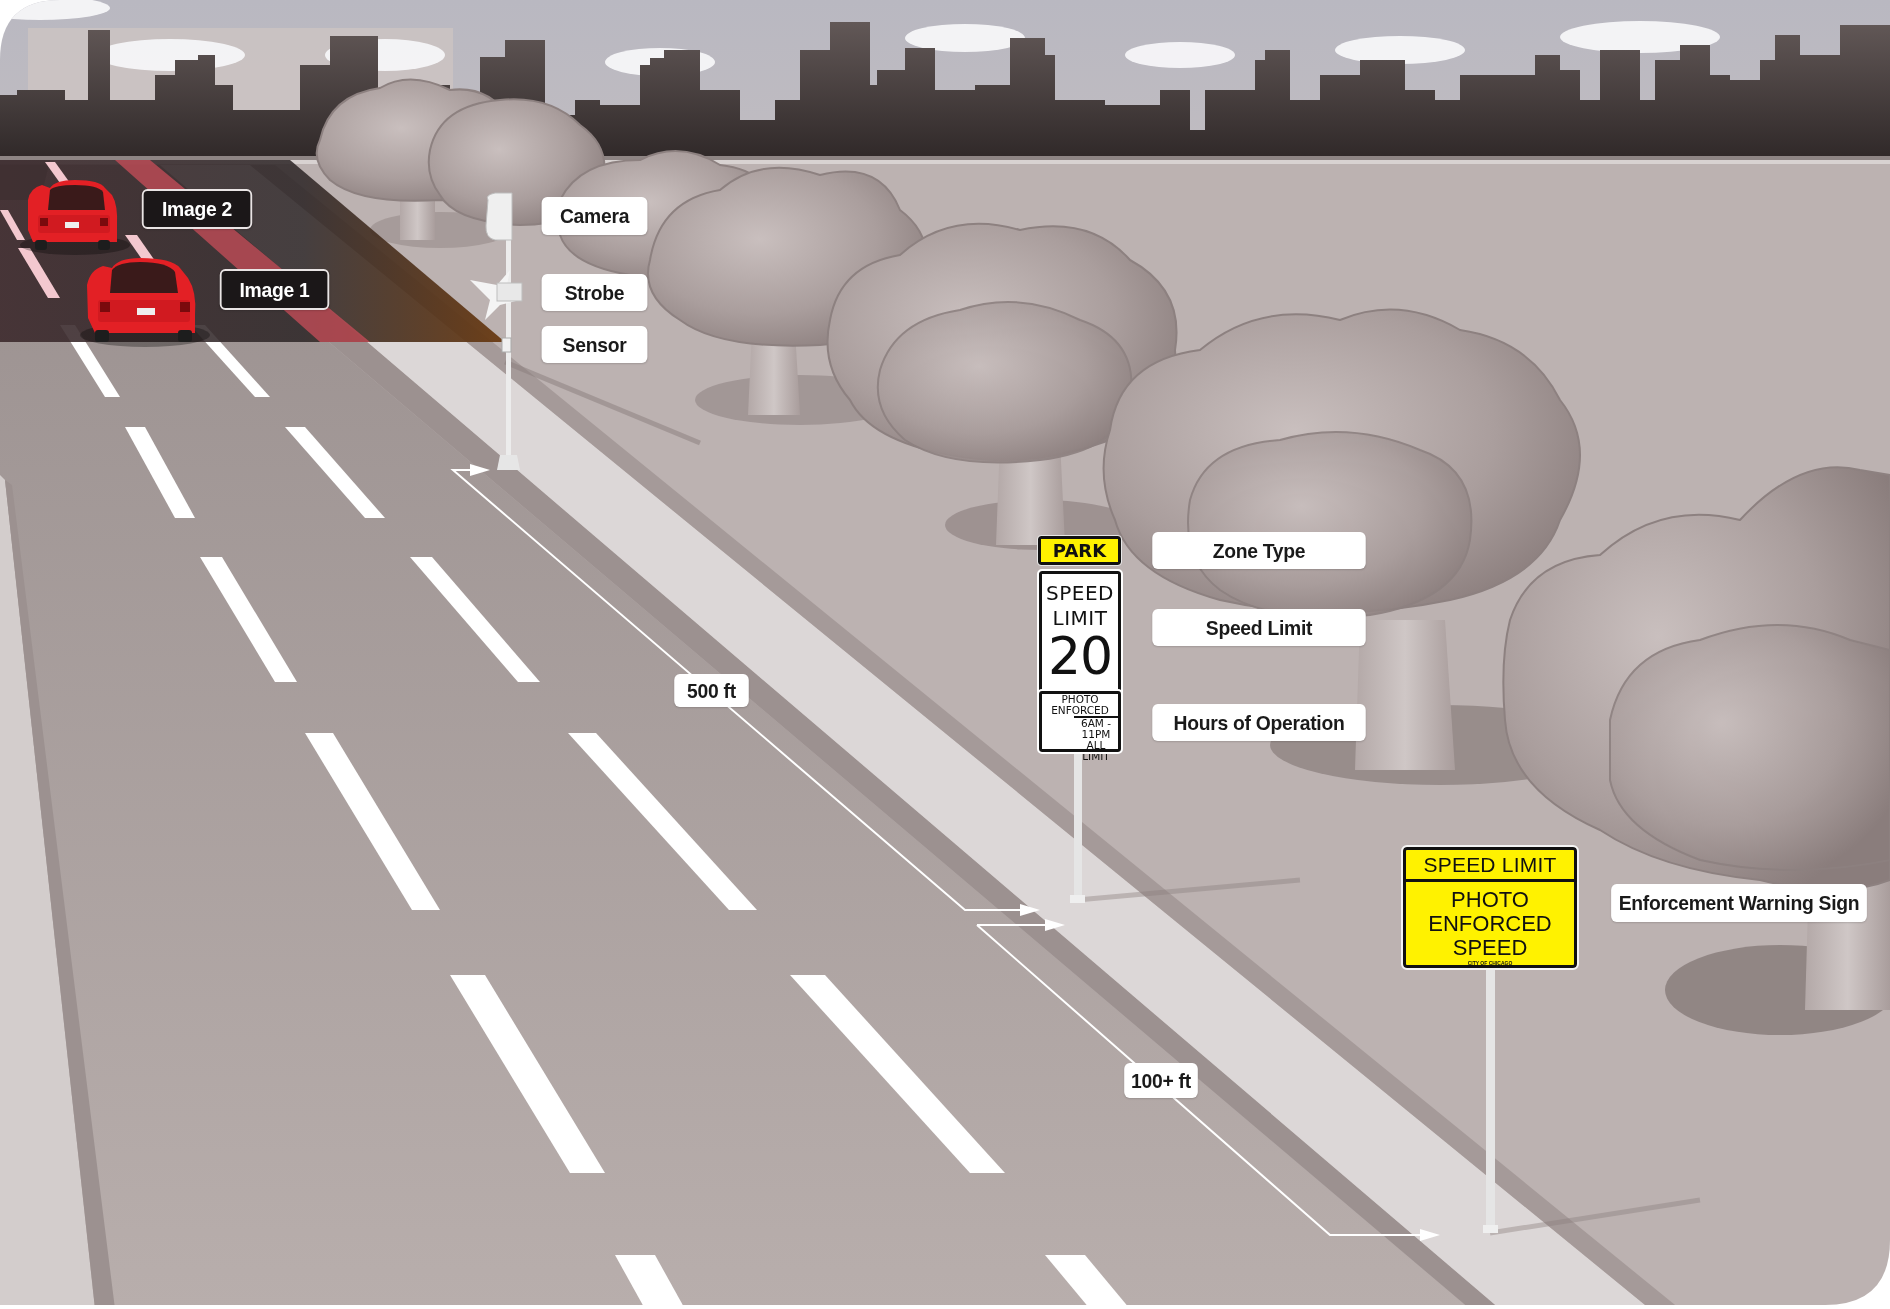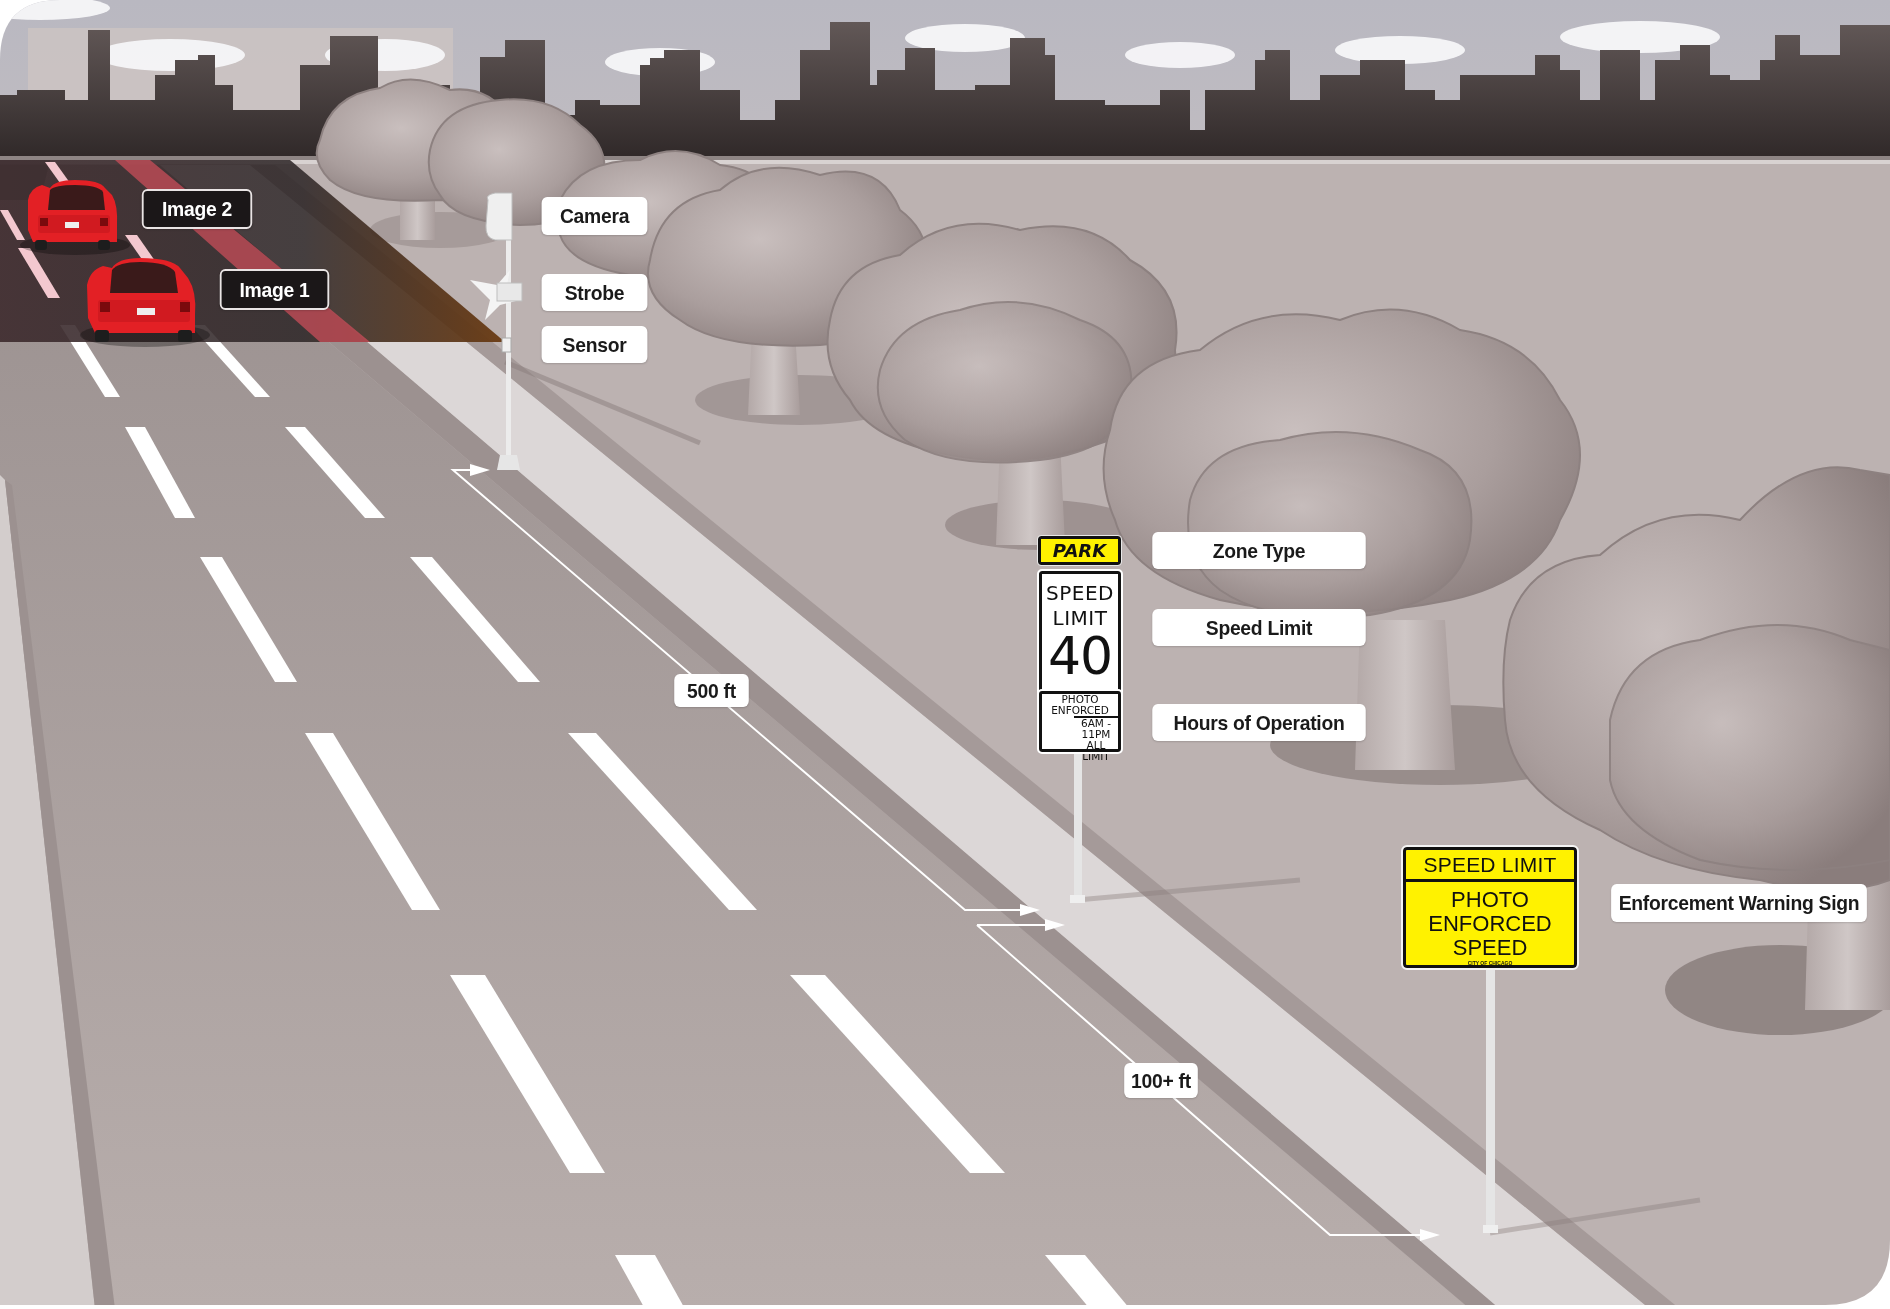--- a/index.html
+++ b/index.html
@@ -211,25 +211,25 @@
 <div class="label dark" style="left:137px;top:189px;width:116px;height:36px;">Image 2</div>
 <div class="label dark" style="left:215px;top:269px;width:115px;height:37px;">Image 1</div>
 
 <div class="label" style="left:537px;top:197px;width:115px;height:38px;">Camera</div>
 <div class="label" style="left:537px;top:274px;width:115px;height:37px;">Strobe</div>
 <div class="label" style="left:537px;top:326px;width:115px;height:37px;">Sensor</div>
 
 <div class="label" style="left:671px;top:674px;width:81px;height:33px;">500 ft</div>
 <div class="label" style="left:1121px;top:1063px;width:80px;height:35px;">100+ ft</div>
 
-<div class="sign sign-park" style="left:1038px;top:536px;width:83px;height:29px;font-style:italic;">PARK</div>
+<div class="sign sign-park" style="left:1038px;top:536px;width:83px;height:29px;">PARK</div>
 <div class="sign sign-speed" style="left:1039px;top:571px;width:82px;height:124px;">
   <div class="t1">SPEED</div>
   <div class="t1" style="margin-top:3px">LIMIT</div>
-  <div class="num">40</div>
+  <div class="num">20</div>
 </div>
 <div class="sign sign-photo" style="left:1039px;top:691px;width:82px;height:61px;">
   <div class="half">
     <div>PHOTO</div>
     <div>ENFORCED</div>
   </div>
   <div class="half">
     <div>6AM - 11PM</div>
     <div>ALL LIMIT</div>
   </div>

